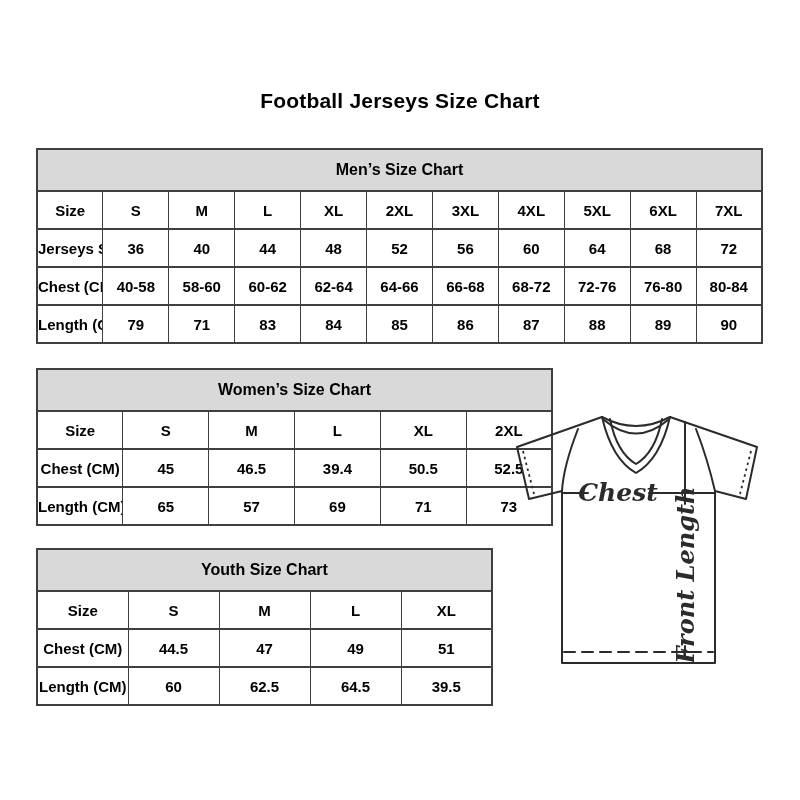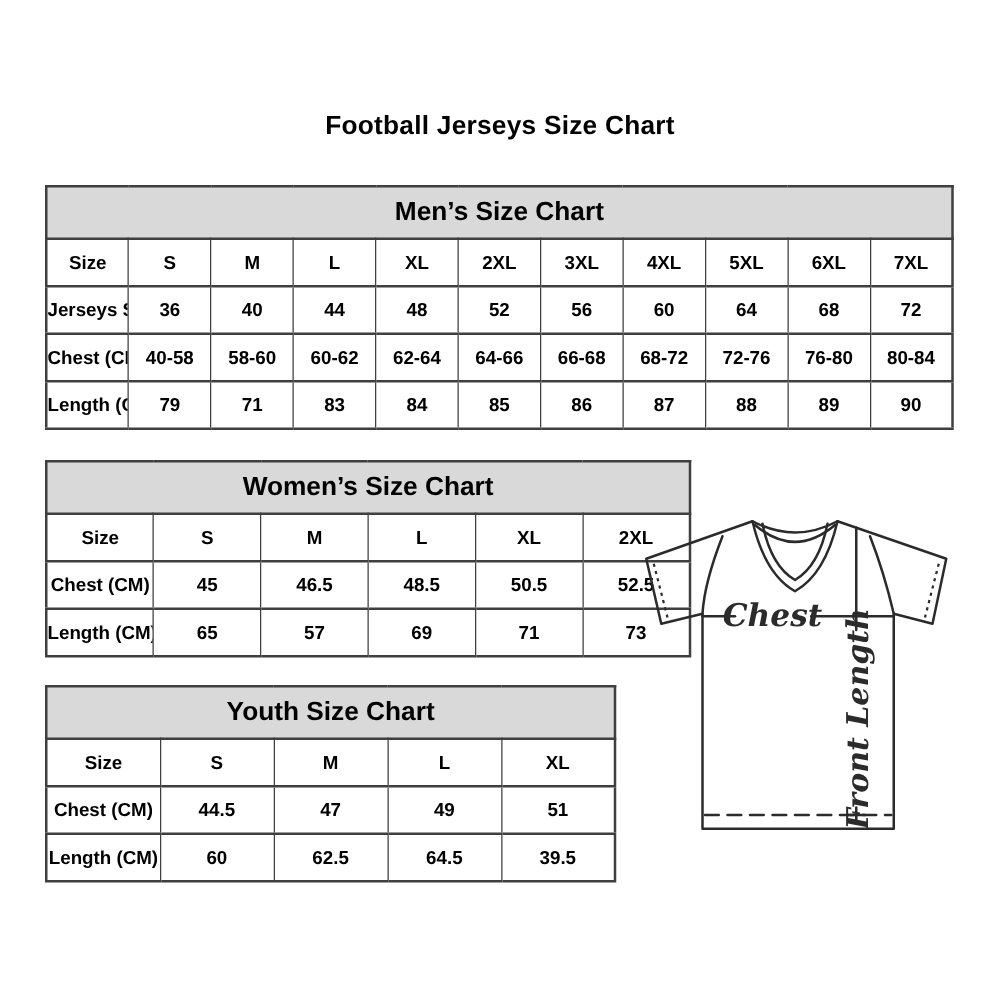--- a/index.html
+++ b/index.html
@@ -12,21 +12,21 @@
     text-align:center; font-size:21px; font-weight:bold; color:#000;
     letter-spacing:.2px;
   }
   table.size-table {
     position:absolute; border-collapse:collapse; table-layout:fixed;
     background:#fff; color:#000;
     font-family:"Liberation Sans", sans-serif; font-weight:bold;
     border:2px solid #3f3f3f;
   }
   table.size-table th.tbl-title {
-    background:#d9d9d9; height:38px; font-size:21px; font-weight:bold;
+    background:#d9d9d9; height:38px; font-size:16px; font-weight:bold;
     text-align:center; border:2px solid #3f3f3f;
   }
   table.size-table td {
     height:36px; text-align:center; vertical-align:middle;
     font-size:15px; border:1px solid #3f3f3f;
     border-top-width:2px; border-bottom-width:2px;
     padding:0; overflow:hidden; white-space:nowrap;
   }
   #mens-table   { left:36px; top:148px; width:727px; }
   #womens-table { left:36px; top:368px; width:517px; }
@@ -122,21 +122,21 @@
         <td>S</td>
         <td>M</td>
         <td>L</td>
         <td>XL</td>
         <td>2XL</td>
       </tr>
       <tr>
         <td>Chest (CM)</td>
         <td>45</td>
         <td>46.5</td>
-        <td>48.5</td>
+        <td>39.4</td>
         <td>50.5</td>
         <td>52.5</td>
       </tr>
       <tr>
         <td>Length (CM)</td>
         <td>65</td>
         <td>57</td>
         <td>69</td>
         <td>71</td>
         <td>73</td>

